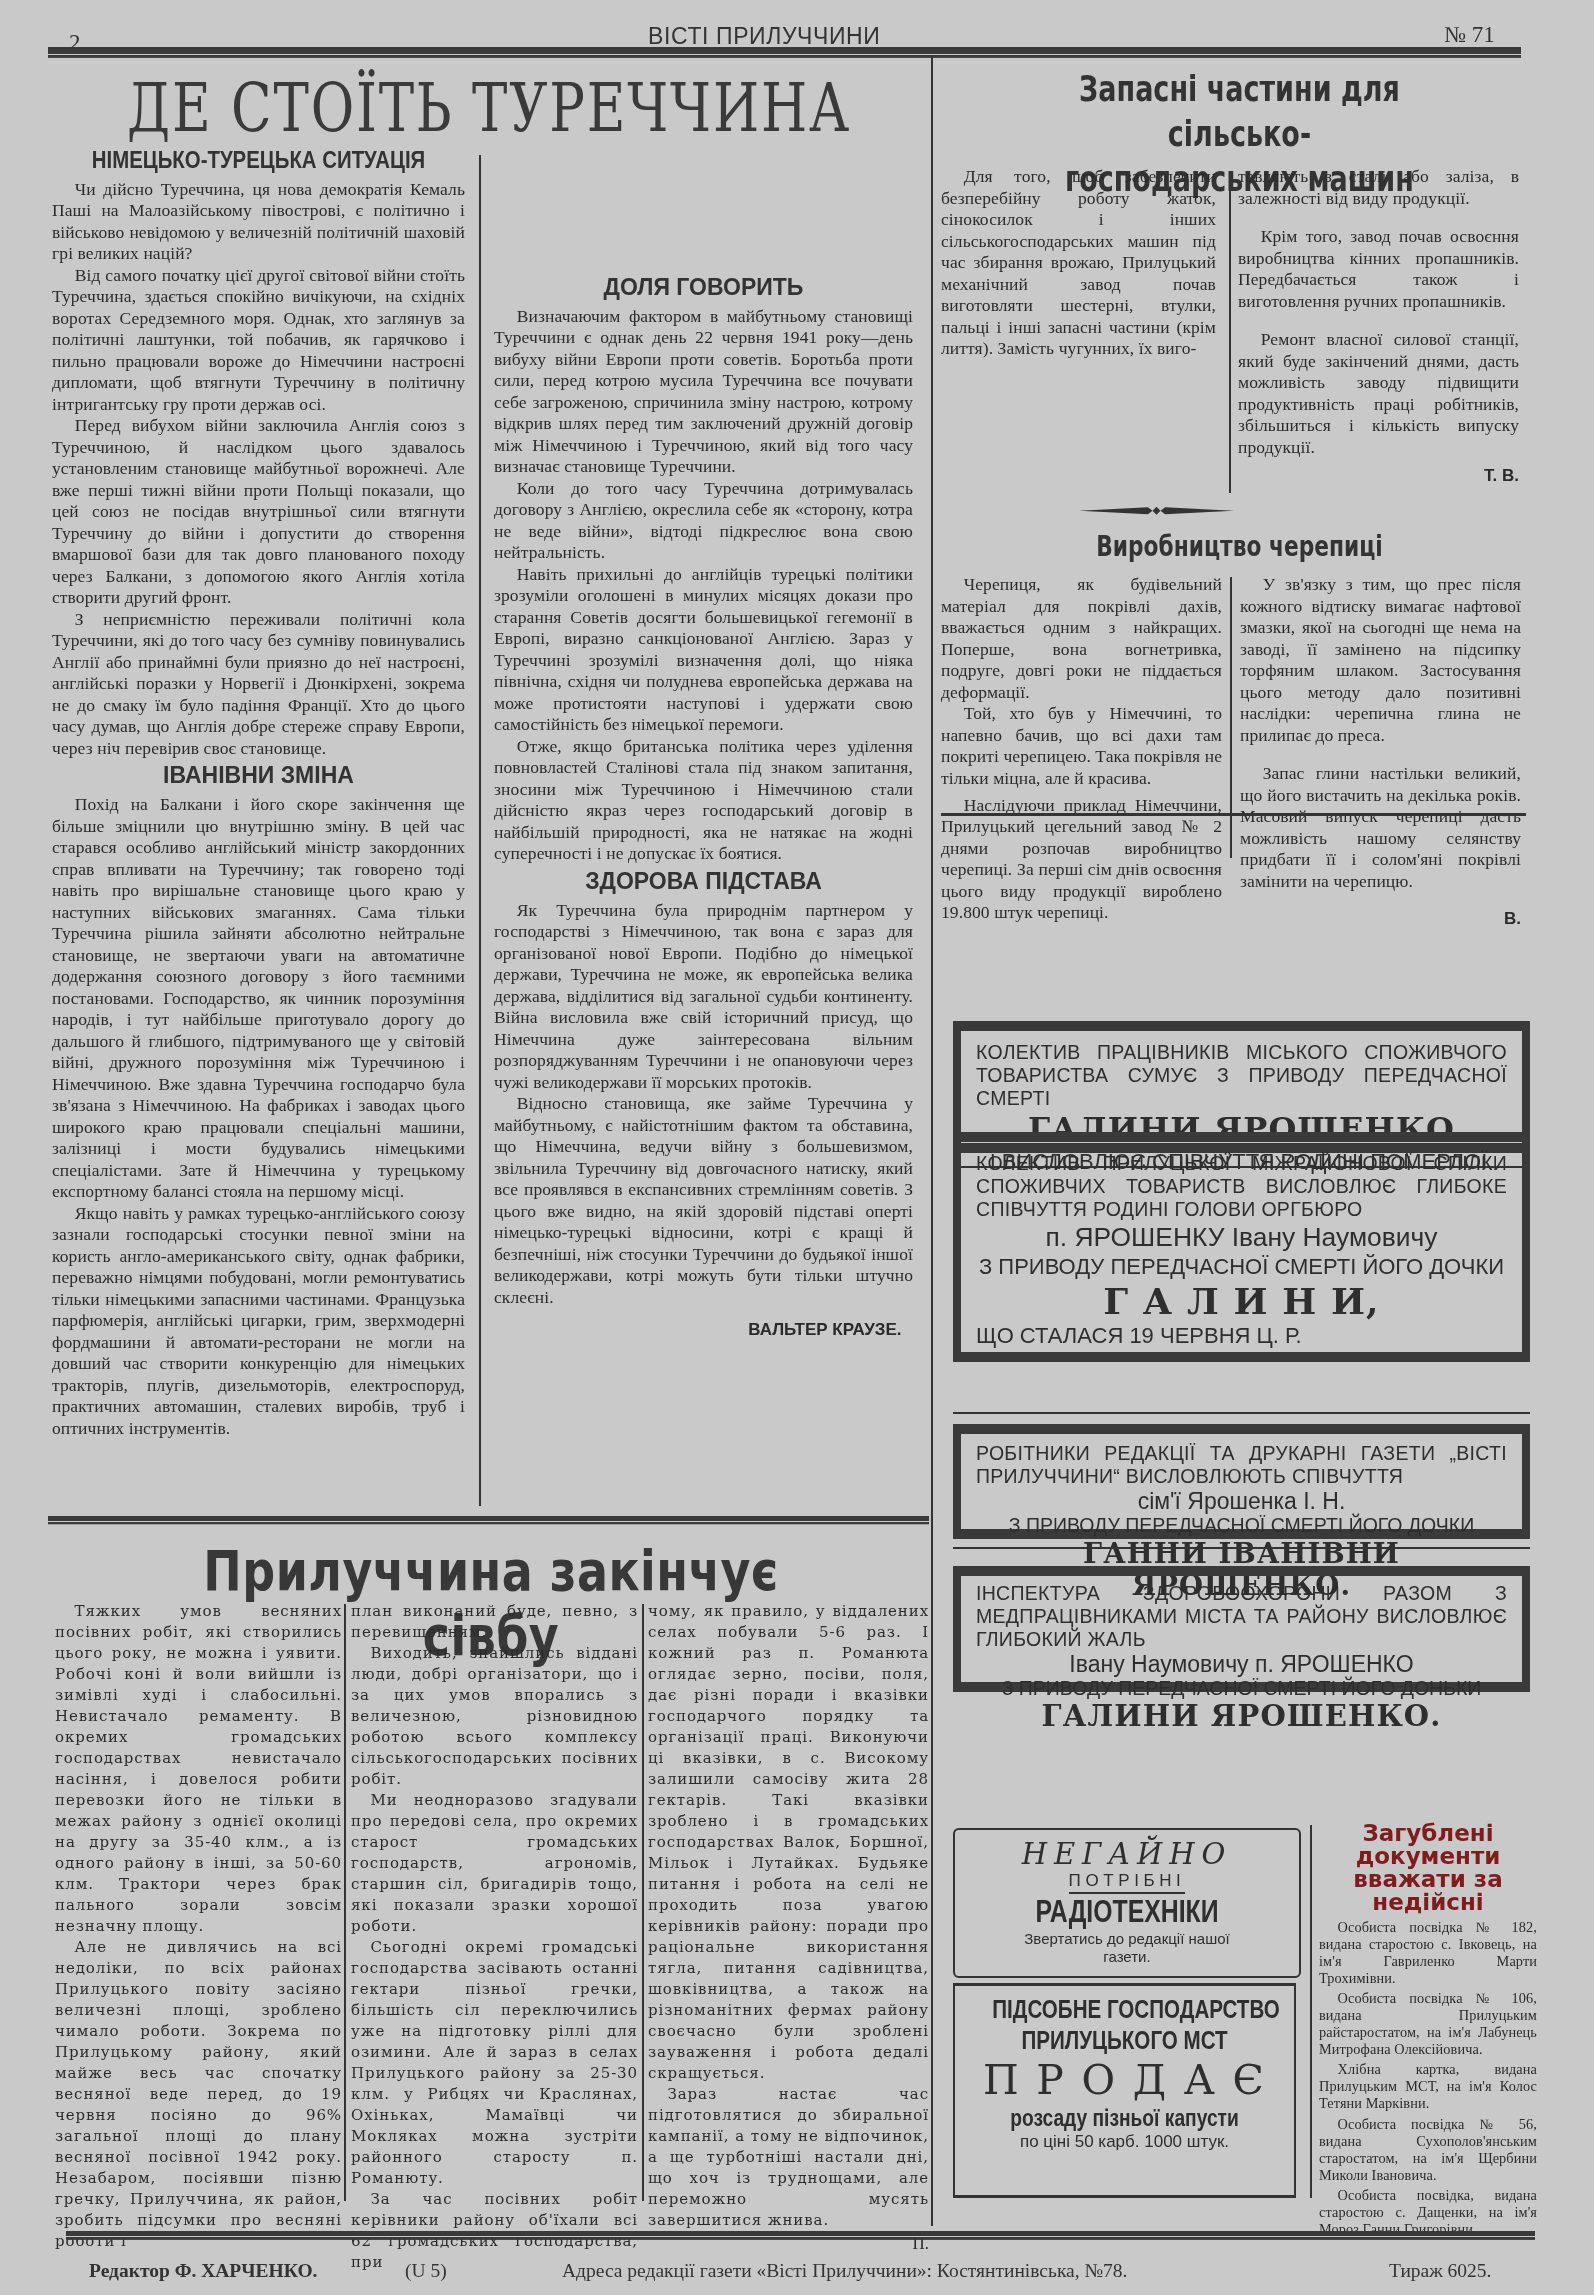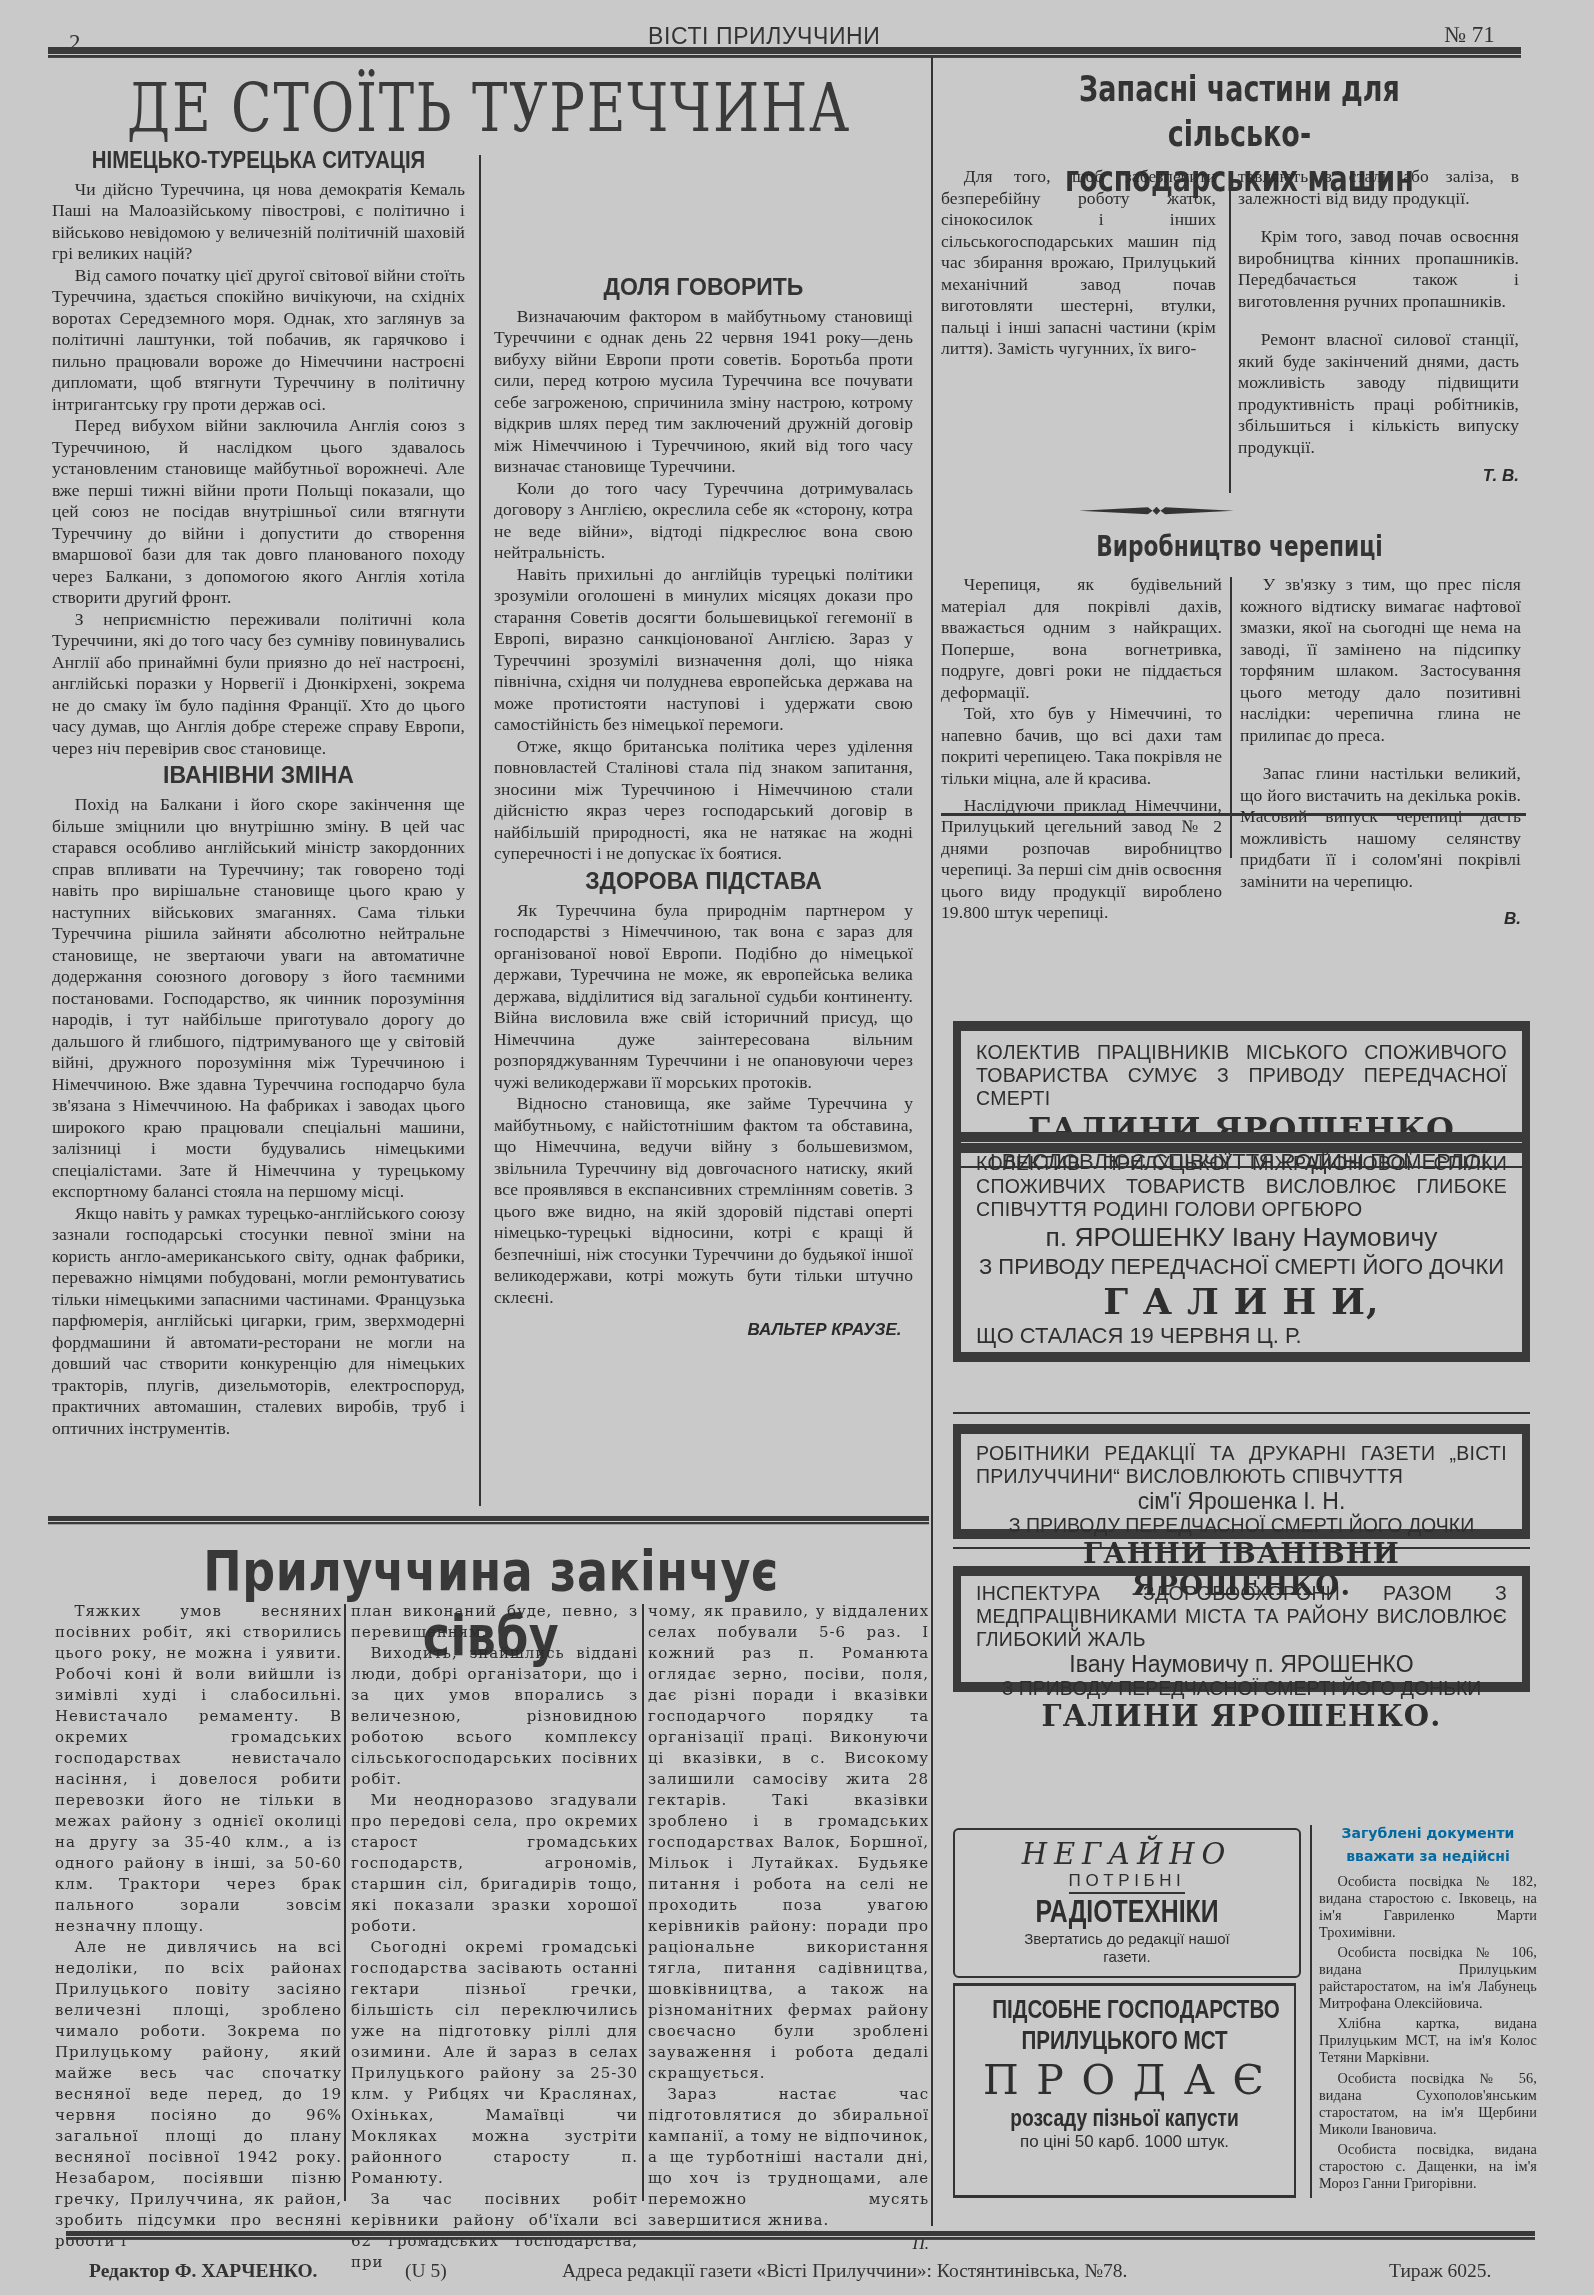--- a/index.html
+++ b/index.html
@@ -17,21 +17,21 @@
   p.body { margin:0; text-align:justify; text-indent:1.3em; font-family:"Liberation Serif", serif; font-size:17.5px; line-height:21.5px; letter-spacing:0.1px; color:#2b2b2b; }
   p.wide { font-family:"DejaVu Serif", serif; font-size:15.5px; line-height:21px; letter-spacing:0.9px; }
   .sub { font-family:"Liberation Sans", sans-serif; font-weight:bold; text-align:center; font-size:23px; color:#333; margin:3.4px 0 4.6px 0; }
   .bigtitle { font-family:"DejaVu Serif", serif; font-size:68px; letter-spacing:2.3px; color:#3a3a3a; transform:scaleX(0.78); transform-origin:left top; white-space:nowrap; }
   .sidetitle { font-family:"DejaVu Sans", sans-serif; font-weight:bold; font-size:36px; line-height:45px; text-align:center; color:#333; transform:scaleX(0.75); transform-origin:center top; }
   .box { position:absolute; border-left:8px solid #3a3a3a; border-right:8px solid #3a3a3a; border-top:10.3px solid #3a3a3a; border-bottom:10.3px solid #3a3a3a; padding:10.3px 15px; text-align:center; font-family:"Liberation Sans", sans-serif; color:#2e2e2e; box-sizing:border-box; }
   .box .small { font-size:19.5px; line-height:23px; text-align:justify; text-align-last:left; letter-spacing:0.3px; }
   .box .mid { font-size:26.4px; line-height:32px; font-weight:normal; }
   .box .name { font-size:40px; line-height:49px; font-weight:bold; letter-spacing:1.1px; font-family:"DejaVu Serif", serif; }
   .box .line { font-size:22px; line-height:27.5px; }
-  .sig { text-align:right; font-family:"Liberation Sans", sans-serif; font-weight:bold; font-size:17px;font-style:italic; }
+  .sig { text-align:right; font-family:"Liberation Sans", sans-serif; font-weight:bold; font-size:17px; }
   .footer { position:absolute; top:2260px; font-family:"Liberation Serif", serif; font-weight:bold; font-size:19.5px; color:#333; }
 </style>
 </head>
 <body>
 
 <div class="abs hdr" style="left:69px; top:30px; font-family:'Liberation Serif',serif;">2</div>
 <div class="abs hdr" style="left:648px; top:23px; font-size:23px; letter-spacing:0.6px;">ВІСТІ ПРИЛУЧЧИНИ</div>
 <div class="abs hdr" style="left:1444px; top:22px; font-family:'Liberation Serif',serif;">№ 71</div>
 <div class="rule-thick" style="left:48px; top:47px; width:1473px;"></div>
 
@@ -145,21 +145,21 @@
   <div style="font-size:26.4px; font-weight:bold; transform:scaleX(0.78); margin-top:8px; white-space:nowrap;">ПІДСОБНЕ ГОСПОДАРСТВО</div>
   <div style="font-size:26.4px; font-weight:bold; transform:scaleX(0.78); white-space:nowrap;">ПРИЛУЦЬКОГО МСТ</div>
   <div style="font-size:41px; letter-spacing:2.3px; font-family:'DejaVu Serif',serif;">П Р О Д А Є</div>
   <div style="font-size:24px; font-weight:bold; transform:scaleX(0.8);">розсаду пізньої капусти</div>
   <div style="font-size:17px;">по ціні 50 карб. 1000 штук.</div>
 </div>
 
 <div class="vrule" style="left:1310px; top:1825px; height:373px; width:1.7px;"></div>
 
 <div class="abs" style="left:1319px; top:1822px; width:218px;">
-  <div style="font-family:'DejaVu Sans',sans-serif; font-weight:bold; text-align:center; font-size:14px; line-height:23px; color:#0369a1; margin-bottom:4.6px;">Загублені документи вважати за недійсні</div>
+  <div style="font-family:'DejaVu Sans',sans-serif; font-weight:bold; text-align:center; font-size:23px; line-height:23px; color:#7f1d1d; margin-bottom:4.6px;">Загублені документи вважати за недійсні</div>
   <p class="body" style="font-size:14.3px; line-height:17px; margin-bottom:3.4px;">Особиста посвідка № 182, видана старостою с. Івковець, на ім'я Гавриленко Марти Трохимівни.</p>
   <p class="body" style="font-size:14.3px; line-height:17px; margin-bottom:3.4px;">Особиста посвідка № 106, видана Прилуцьким райстаростатом, на ім'я Лабунець Митрофана Олексійовича.</p>
   <p class="body" style="font-size:14.3px; line-height:17px; margin-bottom:3.4px;">Хлібна картка, видана Прилуцьким МСТ, на ім'я Колос Тетяни Марківни.</p>
   <p class="body" style="font-size:14.3px; line-height:17px; margin-bottom:3.4px;">Особиста посвідка № 56, видана Сухополов'янським старостатом, на ім'я Щербини Миколи Івановича.</p>
   <p class="body" style="font-size:14.3px; line-height:17px;">Особиста посвідка, видана старостою с. Дащенки, на ім'я Мороз Ганни Григорівни.</p>
 </div>
 
 <div class="rule-thick" style="left:48px; top:1516px; width:881px; height:4.6px; box-shadow:0 2.3px 0 #3a3a3a;"></div>
 <div class="abs" style="left:52px; top:1538px; width:878px; text-align:center;">
   <div style="font-family:'DejaVu Sans',sans-serif; font-weight:bold; font-size:56px; color:#383838; display:inline-block; transform:scaleX(0.82); letter-spacing:0.6px;">Прилуччина закінчує сівбу</div>

